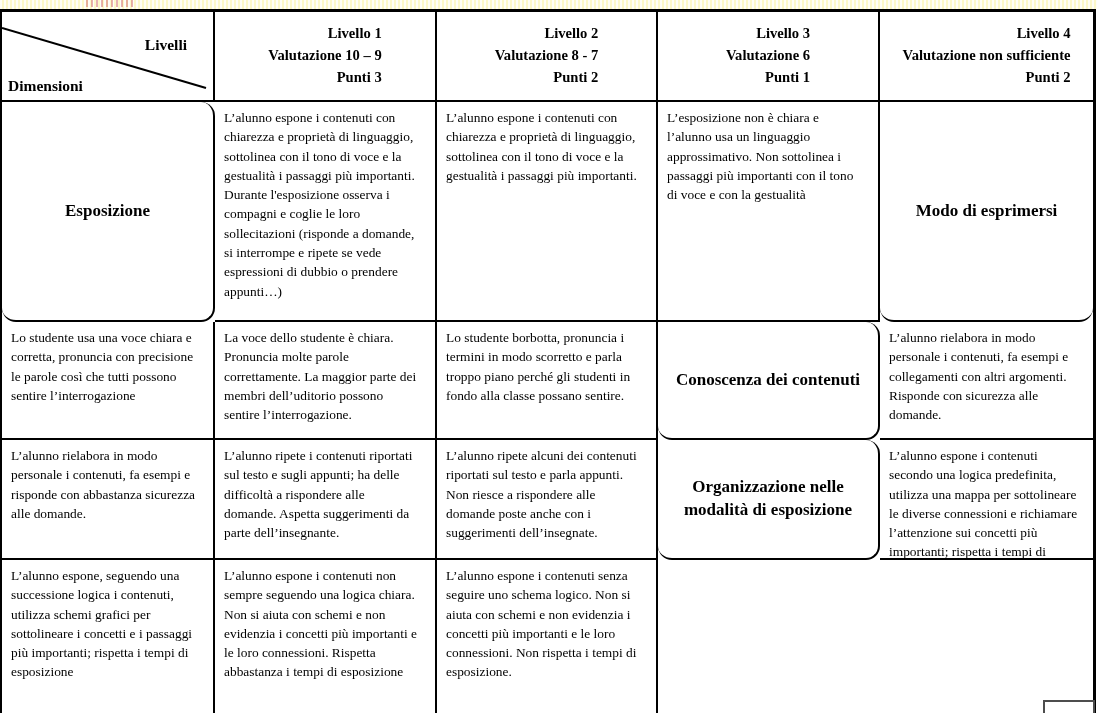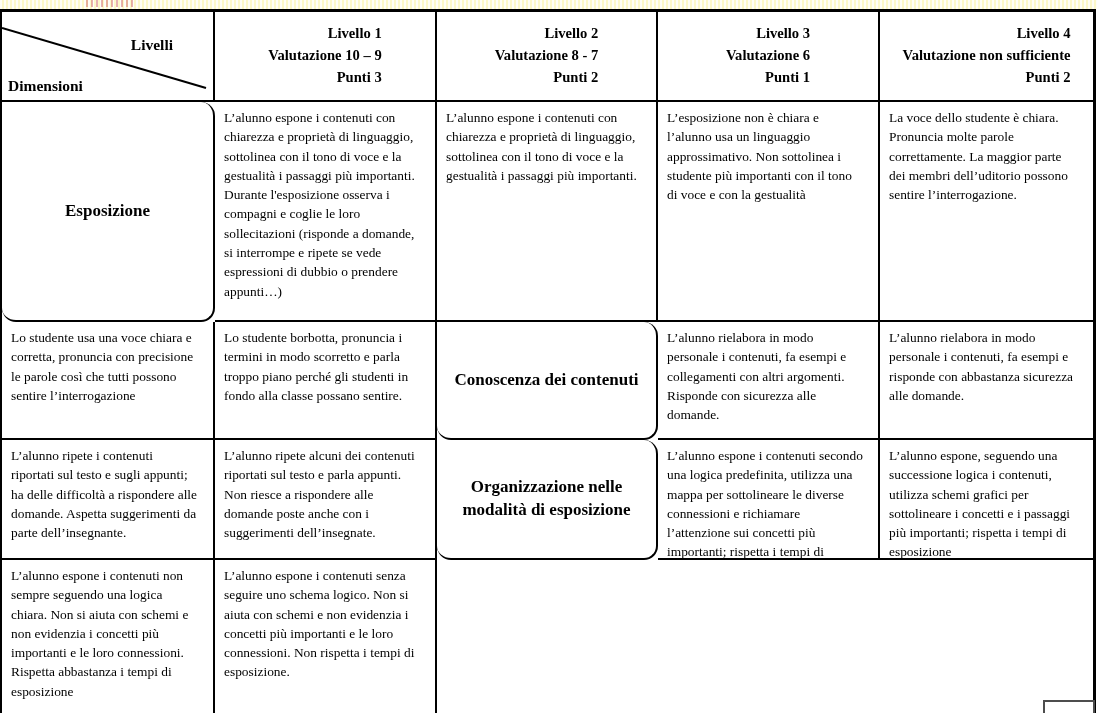--- a/index.html
+++ b/index.html
@@ -46,21 +46,21 @@
     text-align: right;
     font-weight: bold;
     font-size: 14.6px;
     line-height: 1.5;
     white-space: pre-line;
     padding: 2px 12px;
   }
   .corner { padding: 0; }
   .corner svg { position: absolute; left: 0; top: 0; }
   .corner .livelli {
-    position: absolute; right: 40px; top: 24px;
+    position: absolute; right: 26px; top: 24px;
     font-weight: bold; font-size: 15.5px;
   }
   .corner .dimensioni {
     position: absolute; left: 6px; bottom: 5px;
     font-weight: bold; font-size: 15.5px; margin-top: 16px;
   }
   .dim {
     display: flex; align-items: center; justify-content: center;
     text-align: center;
     font-weight: bold;
@@ -111,24 +111,25 @@
     <div class="cell head">Livello 3
 Valutazione 6
 Punti 1</div>
     <div class="cell head">Livello 4
 Valutazione non sufficiente
 Punti 2</div>
 
     <div class="cell dim">Esposizione</div>
     <div class="cell desc">L’alunno espone i contenuti con chiarezza e proprietà di linguaggio, sottolinea con il tono di voce e la gestualità i passaggi più importanti. Durante l'esposizione osserva i compagni e coglie le loro sollecitazioni (risponde a domande, si interrompe e ripete se vede espressioni di dubbio o prendere appunti…)</div>
     <div class="cell desc">L’alunno espone i contenuti con chiarezza e proprietà di linguaggio, sottolinea con il tono di voce e la gestualità i passaggi più importanti.</div>
-    <div class="cell desc">L’esposizione non è chiara e l’alunno usa un linguaggio approssimativo. Non sottolinea i studente più importanti con il tono di voce e con la gestualità</div>
+    <div class="cell desc">L’esposizione non è chiara e l’alunno usa un linguaggio approssimativo. Non sottolinea i passaggi più importanti con il tono di voce e con la gestualità</div>
 
+    <div class="cell dim">Modo di esprimersi</div>
+    <div class="cell desc">Lo studente usa una voce chiara e corretta, pronuncia con precisione le parole così che tutti possono sentire l’interrogazione</div>
     <div class="cell desc">La voce dello studente è chiara. Pronuncia molte parole correttamente. La maggior parte dei membri dell’uditorio possono sentire l’interrogazione.</div>
-    <div class="cell desc">Lo studente usa una voce chiara e corretta, pronuncia con precisione le parole così che tutti possono sentire l’interrogazione</div>
     <div class="cell desc">Lo studente borbotta, pronuncia i termini in modo scorretto e parla troppo piano perché gli studenti in fondo alla classe possano sentire.</div>
 
     <div class="cell dim">Conoscenza dei contenuti</div>
     <div class="cell desc">L’alunno rielabora in modo personale i contenuti, fa esempi e collegamenti con altri argomenti. Risponde con sicurezza alle domande.</div>
     <div class="cell desc">L’alunno rielabora in modo personale i contenuti, fa esempi e risponde con abbastanza sicurezza alle domande.</div>
     <div class="cell desc">L’alunno ripete i contenuti riportati sul testo e sugli appunti; ha delle difficoltà a rispondere alle domande. Aspetta suggerimenti da parte dell’insegnante.</div>
     <div class="cell desc">L’alunno ripete alcuni dei contenuti riportati sul testo e parla appunti. Non riesce a rispondere alle domande poste anche con i suggerimenti dell’insegnate.</div>
 
     <div class="cell dim">Organizzazione nelle modalità di esposizione</div>
     <div class="cell desc">L’alunno espone i contenuti secondo una logica predefinita, utilizza una mappa per sottolineare le diverse connessioni e richiamare l’attenzione sui concetti più importanti; rispetta i tempi di esposizione</div>

